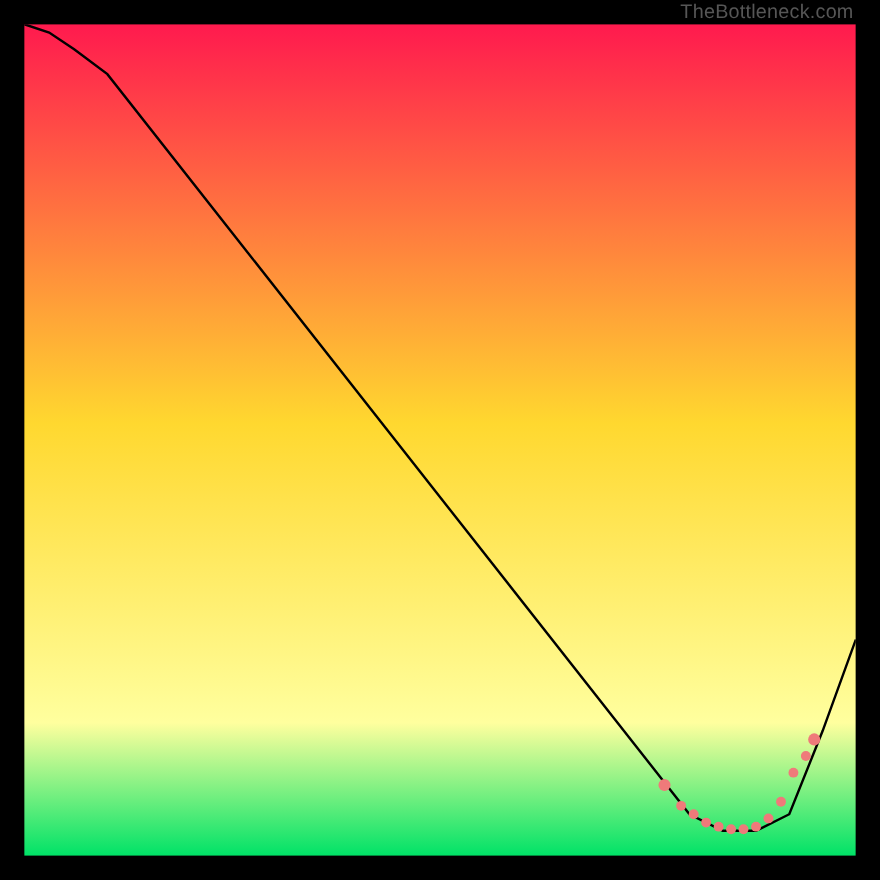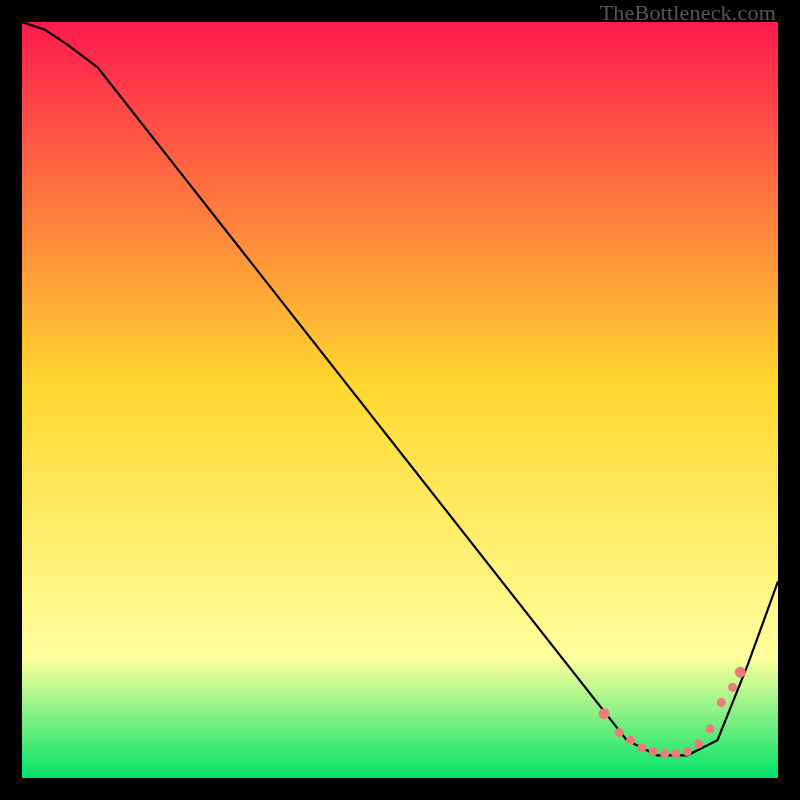--- a/index.html
+++ b/index.html
@@ -16,22 +16,22 @@
     position: absolute;
     left: 0;
     top: 0;
     width: 756px;
     height: 756px;
   }
   .watermark {
     position: absolute;
     top: 0;
     right: 24px;
-    font-family: Liberation Serif, serif;
-    font-size: 22px;
+    font-family: Liberation Sans, sans-serif;
+    font-size: 18px;
     font-weight: 500;
     color: #565656;
     letter-spacing: 0.2px;
   }
   svg { display: block; }
 </style>
 </head>
 <body>
 
 <div class="frame">

